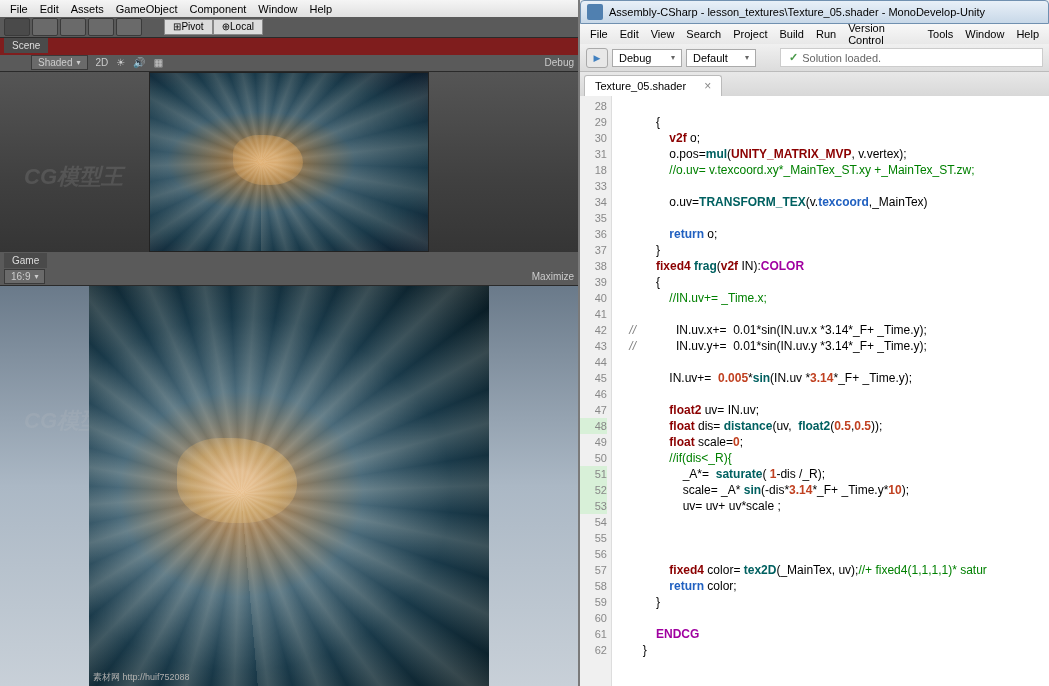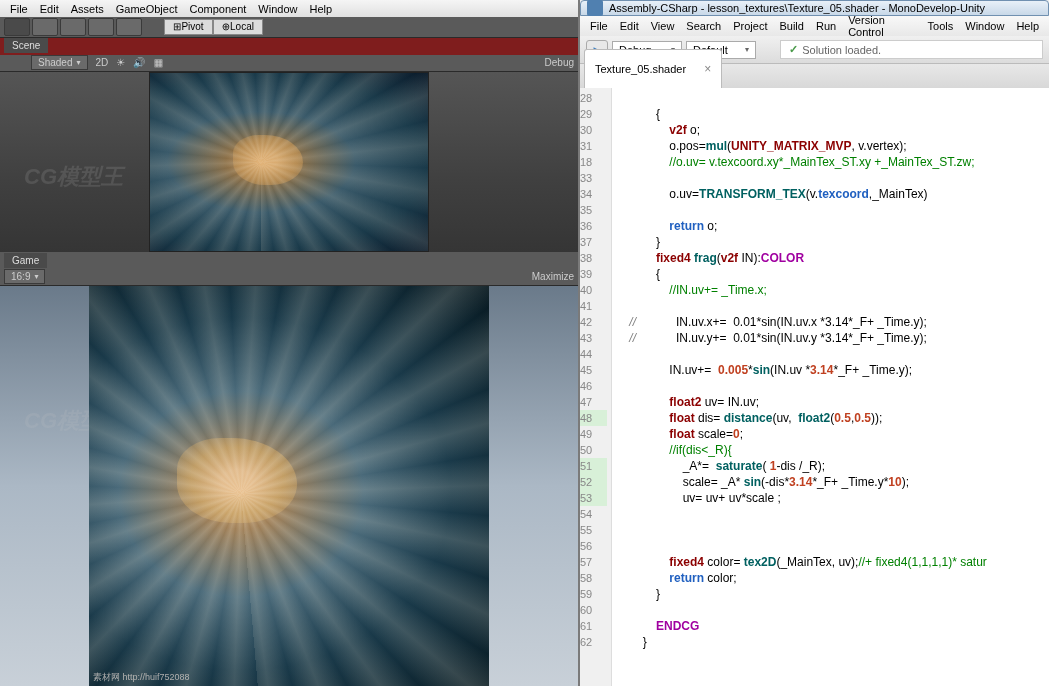--- a/index.html
+++ b/index.html
@@ -28,35 +28,35 @@
 .game-tab { background: #5a5a5a; height: 18px; display: flex; align-items: center; padding: 0 4px; }
 .game-opts { background: #5a5a5a; height: 18px; display: flex; align-items: center; justify-content: space-between; padding: 0 4px; color: #ccc; font-size: 10px; border-bottom: 1px solid #2a2a2a; }
 .game-view { flex: 2; background: linear-gradient(#6a7a8a 0%, #abb8c5 50%, #c8d0d8 100%); display: flex; align-items: center; justify-content: center; position: relative; }
 .fish-lg { width: 400px; height: 400px; background: radial-gradient(ellipse at 38% 52%, #e0b888 0%, #a08058 12%, #4a6a7a 35%, #1a3a4a 60%, #061820 100%); position: relative; }
 .fish-lg::before { content: ''; position: absolute; left: 22%; top: 38%; width: 120px; height: 85px; background: radial-gradient(#f0c898 18%, #d0a868 55%, transparent); border-radius: 40% 60% 50% 50%; opacity: 0.75; }
 .fish-lg::after { content: ''; position: absolute; inset: 0; background: repeating-conic-gradient(from 175deg at 38% 52%, transparent 0deg, rgba(245,238,220,0.18) 7deg, transparent 14deg); }
 .fish-caption { position: absolute; bottom: 2px; left: 4px; color: #aaa; font-size: 9px; }
 
 
 .mono { flex: 1; display: flex; flex-direction: column; background: #f0f0f0; border-left: 2px solid #7a7a7a; }
-.mono-title { background: linear-gradient(#e8f0f8,#c8d8e8); height: 16px; display: flex; align-items: center; padding: 0 6px; font-size: 11px; color: #000; border: 1px solid #7090b0; border-radius: 4px 4px 0 0; }
+.mono-title { background: linear-gradient(#e8f0f8,#c8d8e8); height: 24px; display: flex; align-items: center; padding: 0 6px; font-size: 11px; color: #000; border: 1px solid #7090b0; border-radius: 4px 4px 0 0; }
 .mono-title-icon { width: 16px; height: 16px; background: #5080b0; margin-right: 6px; border-radius: 2px; }
 .mono-menu { background: linear-gradient(#f8f8f8,#e8e8e8); height: 20px; display: flex; align-items: center; padding: 0 4px; font-size: 11px; color: #000; }
 .mono-menu span { padding: 0 6px; }
 .mono-toolbar { background: linear-gradient(#f0f0f0,#dcdcdc); height: 28px; display: flex; align-items: center; padding: 0 6px; gap: 4px; border-bottom: 1px solid #bbb; }
 .run-btn { width: 22px; height: 20px; background: #e8e8e8; border: 1px solid #aaa; border-radius: 3px; display: flex; align-items: center; justify-content: center; color: #4080c0; font-size: 9px; }
 .combo { background: #fff; border: 1px solid #aaa; font-size: 11px; padding: 2px 6px; min-width: 70px; display: flex; justify-content: space-between; align-items: center; }
 .combo::after { content: '▾'; font-size: 8px; color: #666; }
 .status { margin-left: 20px; display: flex; align-items: center; gap: 4px; background: #fff; border: 1px solid #ccc; padding: 2px 8px; font-size: 11px; color: #666; flex: 1; }
 .status::before { content: '✓'; color: #4a9a4a; font-weight: bold; }
 .doc-tab-bar { background: linear-gradient(#e8e8e8,#d8d8d8); height: 24px; display: flex; align-items: flex-end; padding: 0 4px; }
-.doc-tab { background: #fff; border: 1px solid #bbb; border-bottom: none; padding: 12px 10px; font-size: 11px; display: flex; align-items: center; gap: 18px; border-radius: 3px 3px 0 0; }
+.doc-tab { background: #fff; border: 1px solid #bbb; border-bottom: none; padding: 3px 10px; font-size: 11px; display: flex; align-items: center; gap: 18px; border-radius: 3px 3px 0 0; }
 .doc-tab::after { content: '×'; color: #888; font-size: 12px; }
 .editor { flex: 1; display: flex; background: #fff; overflow: hidden; }
-.gutter { width: 32px; background: #f0f0f0; border-right: 1px solid #ddd; text-align: left; padding: 2px 4px 0 0; }
+.gutter { width: 32px; background: #f0f0f0; border-right: 1px solid #ddd; text-align: right; padding: 2px 4px 0 0; }
 .gutter div { font-size: 11px; color: #888; height: 16px; line-height: 16px; }
 .gutter .chg { background: #d8f0d8; }
 .code { flex: 1; padding: 2px 0 0 4px; font-family: Consolas, monospace; font-size: 12px; }
 .code div { height: 16px; line-height: 16px; white-space: pre; }
 .kw { color: #2060c0; font-weight: bold; }
 .ty { color: #8b0000; font-weight: bold; }
 .fn { color: #006060; font-weight: bold; }
 .num { color: #c04020; font-weight: bold; }
 .sem { color: #a000a0; font-weight: bold; }
 .cmt { color: #008000; }

